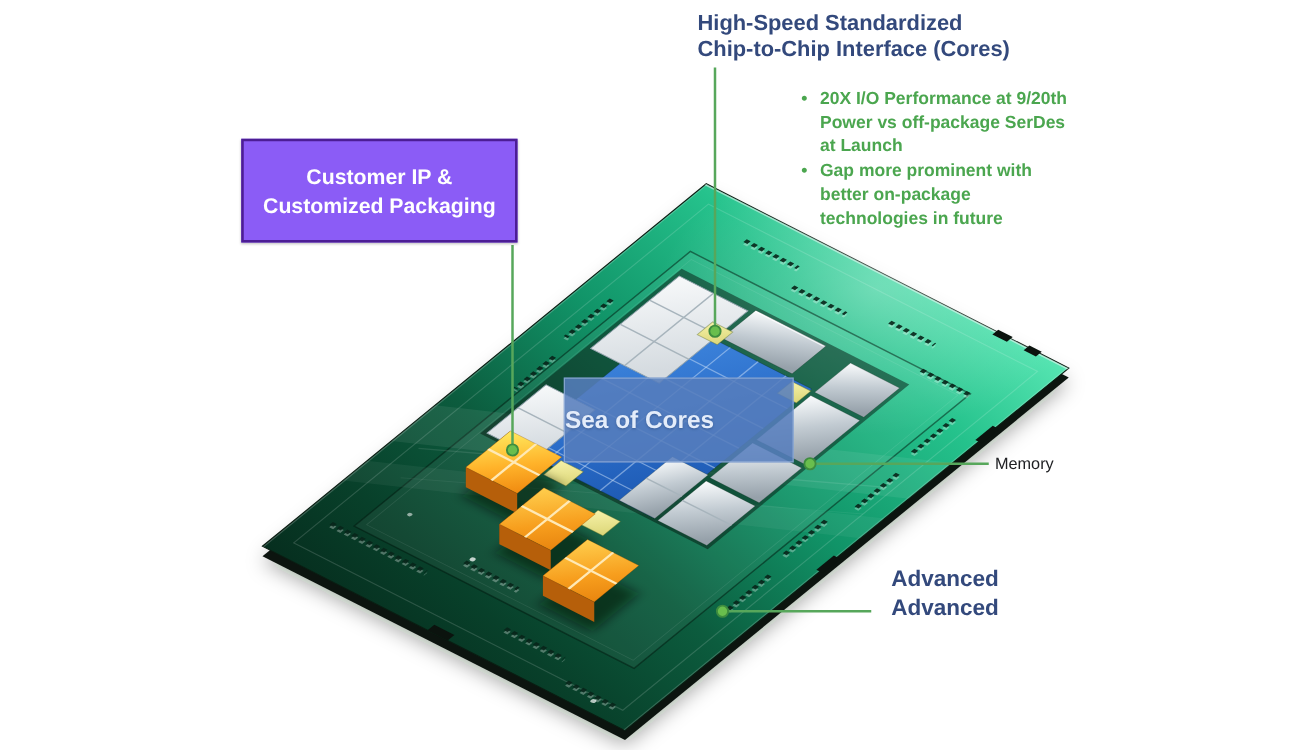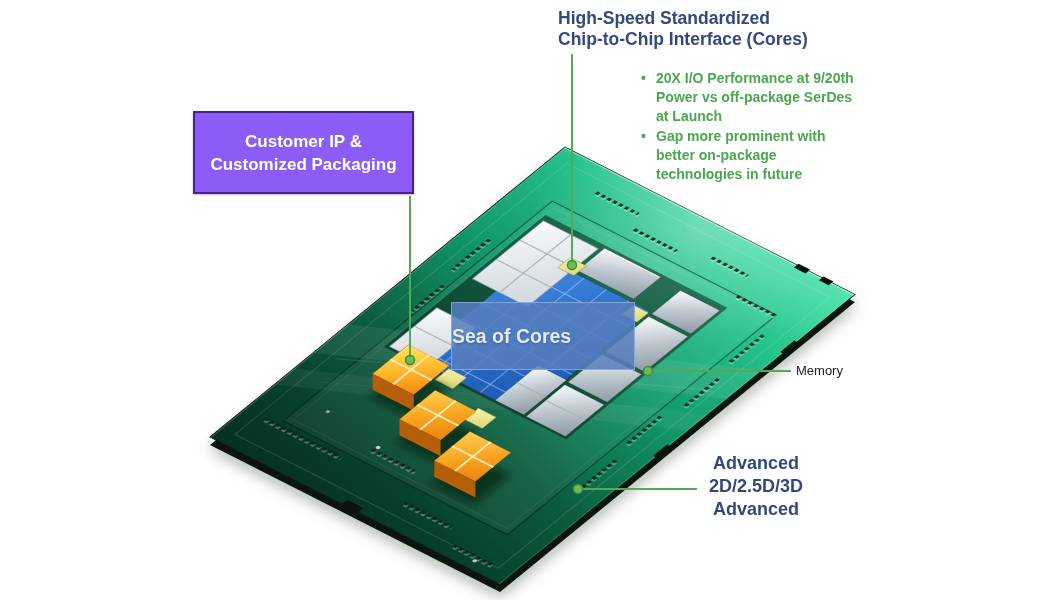--- a/index.html
+++ b/index.html
@@ -252,17 +252,16 @@
   </div>
 
   <div class="callout sea-box">
     <div>Sea of Cores</div>
   </div>
 
   <div class="callout memory-label">Memory</div>
 
   <div class="callout packaging-label">
     <div>Advanced</div>
-    <div>2D/2.5D/3D</div>
     <div>Advanced</div>
   </div>
 
 </div>
 
 </body></html>

